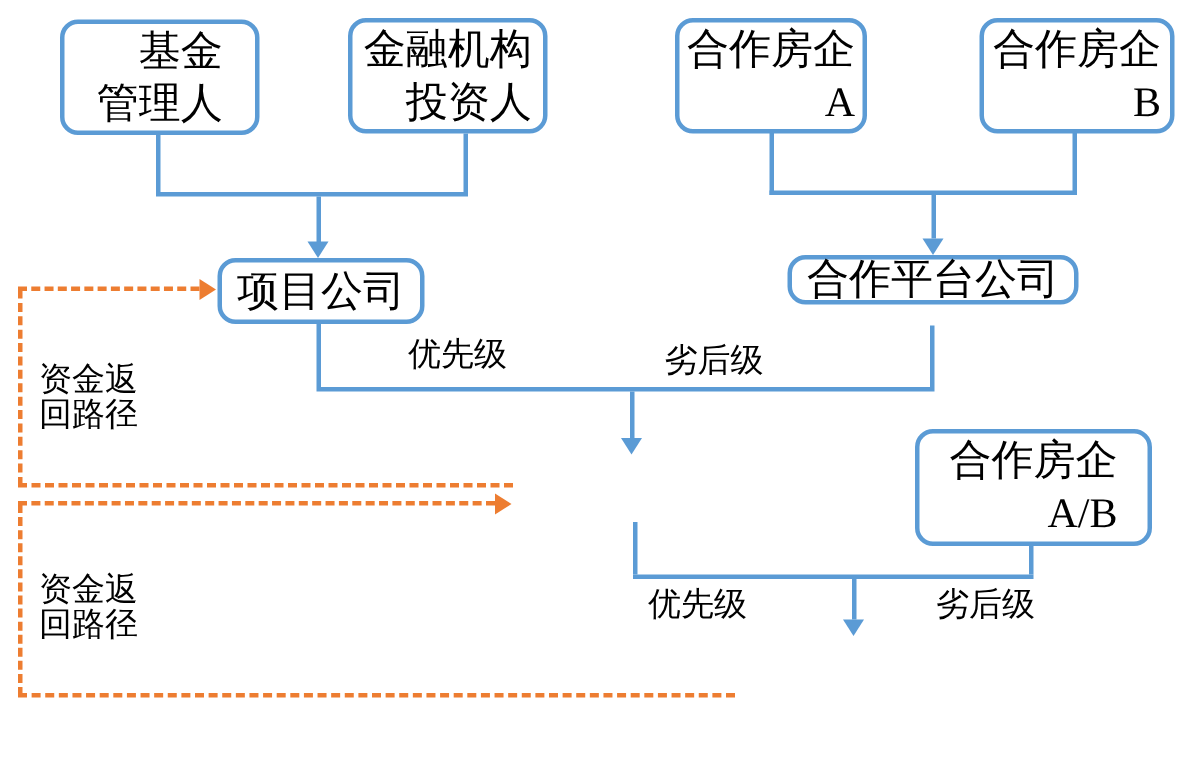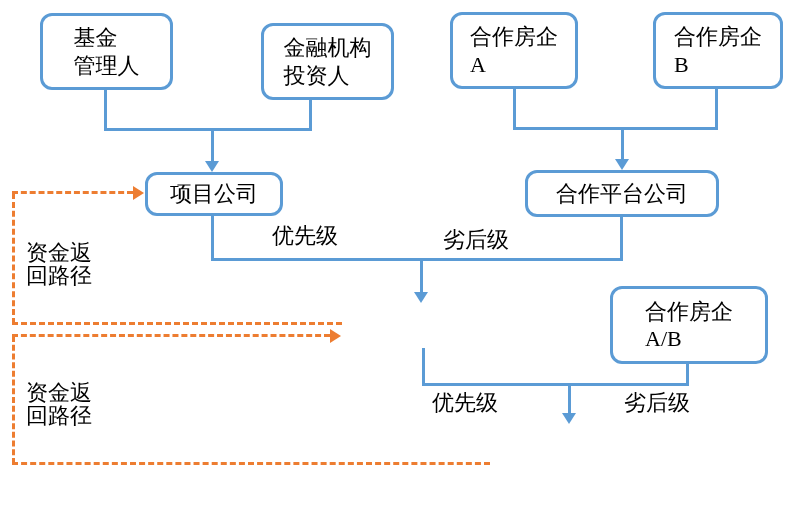--- a/index.html
+++ b/index.html
@@ -14,23 +14,23 @@
   }
   .node {
     position: absolute;
     box-sizing: border-box;
     border: 3px solid #5B9BD5;
     border-radius: 12px;
     background: #ffffff;
     display: flex;
     align-items: center;
     justify-content: center;
-    text-align: left;
+    text-align: right;
     white-space: pre-line;
-    font-size: 22px;
+    font-size: 28px;
     line-height: 1.25;
     z-index: 3;
   }
   .vline {
     position: absolute;
     width: 3px;
     background: #5B9BD5;
     z-index: 1;
   }
   .hline {
@@ -110,32 +110,32 @@
   <div class="arrow-right-orange" style="left:133px; top:186px;"></div>
 
   <div class="dash-h" style="left:12px; top:462px; width:478px;"></div>
   <div class="dash-v" style="left:12px; top:336px; height:128px;"></div>
   <div class="dash-h" style="left:12px; top:334px; width:318px;"></div>
   <div class="arrow-right-orange" style="left:330px; top:329px;"></div>
 
   <div class="node" style="left:40px;  top:13px;  width:133px; height:77px;">基金
 管理人</div>
 
-  <div class="node" style="left:261px; top:12px;  width:133px; height:77px;margin-top:11px;">金融机构
+  <div class="node" style="left:232px; top:12px;  width:133px; height:77px;">金融机构
 投资人</div>
 
   <div class="node" style="left:450px; top:12px;  width:128px; height:77px;">合作房企
 A</div>
 
   <div class="node" style="left:653px; top:12px;  width:130px; height:77px;">合作房企
 B</div>
 
   <div class="node" style="left:145px; top:172px; width:138px; height:44px;">项目公司</div>
 
-  <div class="node" style="left:525px; top:170px; width:194px; height:47px;">合作平台公司</div>
+  <div class="node" style="left:525px; top:170px; width:194px; height:33px;">合作平台公司</div>
 
 
   <div class="node" style="left:610px; top:286px; width:158px; height:78px;">合作房企
 A/B</div>
 
 
   <div class="lbl" style="left:272px; top:224px;">优先级</div>
 
   <div class="lbl" style="left:443px; top:228px;">劣后级</div>
 

